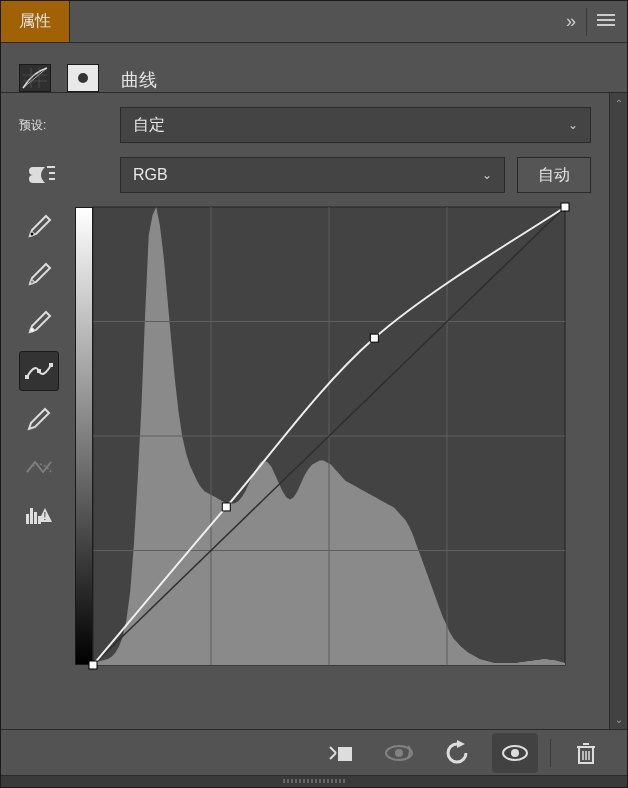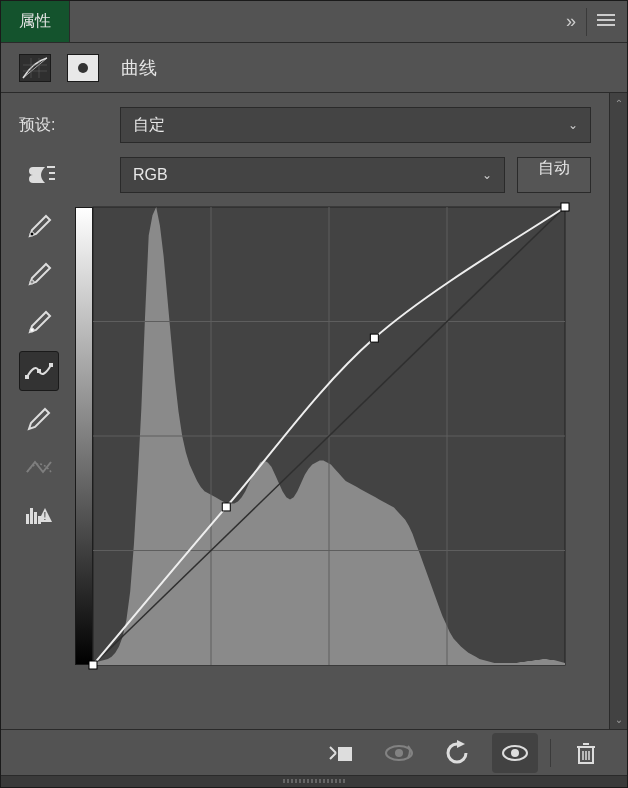--- a/index.html
+++ b/index.html
@@ -1,36 +1,36 @@
 <!DOCTYPE html>
 <html><head>
 <meta charset="utf-8">
 <style>
 * { box-sizing: border-box; margin: 0; padding: 0; }
 body { background: #323232; font-family: Arial, sans-serif; color: #e5e5e5; font-size: 14px; overflow: hidden; }
 .panel { width: 628px; height: 788px; background: #535353; display: flex; flex-direction: column; border: 1px solid #1a1a1a; }
 .titlebar { height: 42px; display: flex; align-items: stretch; background: #535353; border-bottom: 1px solid #2a2a2a; }
-.tab { background: #14532d; padding: 14px 18px; display: flex; align-items: center; font-size: 16px; border-right: 1px solid #2a2a2a; }
+.tab { background: #a16207; padding: 14px 18px; display: flex; align-items: center; font-size: 16px; border-right: 1px solid #2a2a2a; }
 .titlebar-right { margin-left: auto; display: flex; align-items: center; gap: 10px; padding-right: 12px; font-size: 18px; color: #ccc; }
-.sub-header { height: 50px; display: flex; align-items: center; gap: 16px; padding: 0 18px; border-bottom: 1px solid #2a2a2a; }
+.sub-header { height: 50px; display: flex; align-items: flex-end; gap: 16px; padding: 0 18px; border-bottom: 1px solid #2a2a2a; }
 .icon-box { width: 32px; height: 28px; display: flex; align-items: center; justify-content: center; }
 .curves-thumb { background: #2f2f2f; border: 1px solid #1a1a1a; }
 .mask-thumb { background: #e8e8e8; border: 1px solid #1a1a1a; }
 .body { flex: 1; display: flex; overflow: hidden; }
 .content { flex: 1; padding: 14px 18px 0 18px; display: flex; flex-direction: column; gap: 14px; }
 .scrollbar { width: 18px; background: #424242; border-left: 1px solid #2a2a2a; position: relative; }
 .scroll-up, .scroll-down { position: absolute; width: 18px; height: 16px; display: flex; align-items: center; justify-content: center; color: #999; font-size: 10px; }
 .scroll-up { top: 2px; }
 .scroll-down { bottom: 2px; }
 .row { display: flex; align-items: center; gap: 12px; }
-.label { font-size: 16px; color: #e0e0e0; min-width: 46px; }
+.label { font-size: 12px; color: #e0e0e0; min-width: 46px; }
 .select { flex: 1; height: 36px; background: #444; border: 1px solid #2a2a2a; display: flex; align-items: center; padding: 0 12px; position: relative; color: #e8e8e8; font-size: 16px; margin-left: 43px; }
 .select .chev { margin-left: auto; font-size: 12px; color: #ccc; }
 .finger-icon { width: 46px; display: flex; justify-content: center; }
-.btn { height: 36px; padding: 0 20px; background: #555; border: 1px solid #2a2a2a; display: flex; align-items: flex-start; font-size: 16px; color: #e8e8e8; }
+.btn { height: 36px; padding: 0 20px; background: #555; border: 1px solid #2a2a2a; display: flex; align-items: center; font-size: 16px; color: #e8e8e8; }
 .curves-area { display: flex; gap: 12px; flex: 1; min-height: 0; }
 .tools-col { width: 44px; display: flex; flex-direction: column; gap: 8px; }
 .tool { width: 40px; height: 40px; display: flex; align-items: center; justify-content: center; border-radius: 3px; }
 .tool.active { background: #333; border: 1px solid #1a1a1a; }
 .graph-wrap { flex: 1; display: flex; }
 .vramp { width: 18px; height: 458px; background: linear-gradient(to bottom, #fff, #000); border: 1px solid #1a1a1a; }
 .graph { flex: 1; position: relative; }
 .graph svg { display: block; }
 .footer { height: 46px; border-top: 1px solid #2a2a2a; display: flex; align-items: center; justify-content: flex-end; gap: 12px; padding: 0 18px; background: #535353; }
 .footer .fbtn { width: 46px; height: 40px; display: flex; align-items: center; justify-content: center; border-radius: 4px; }

